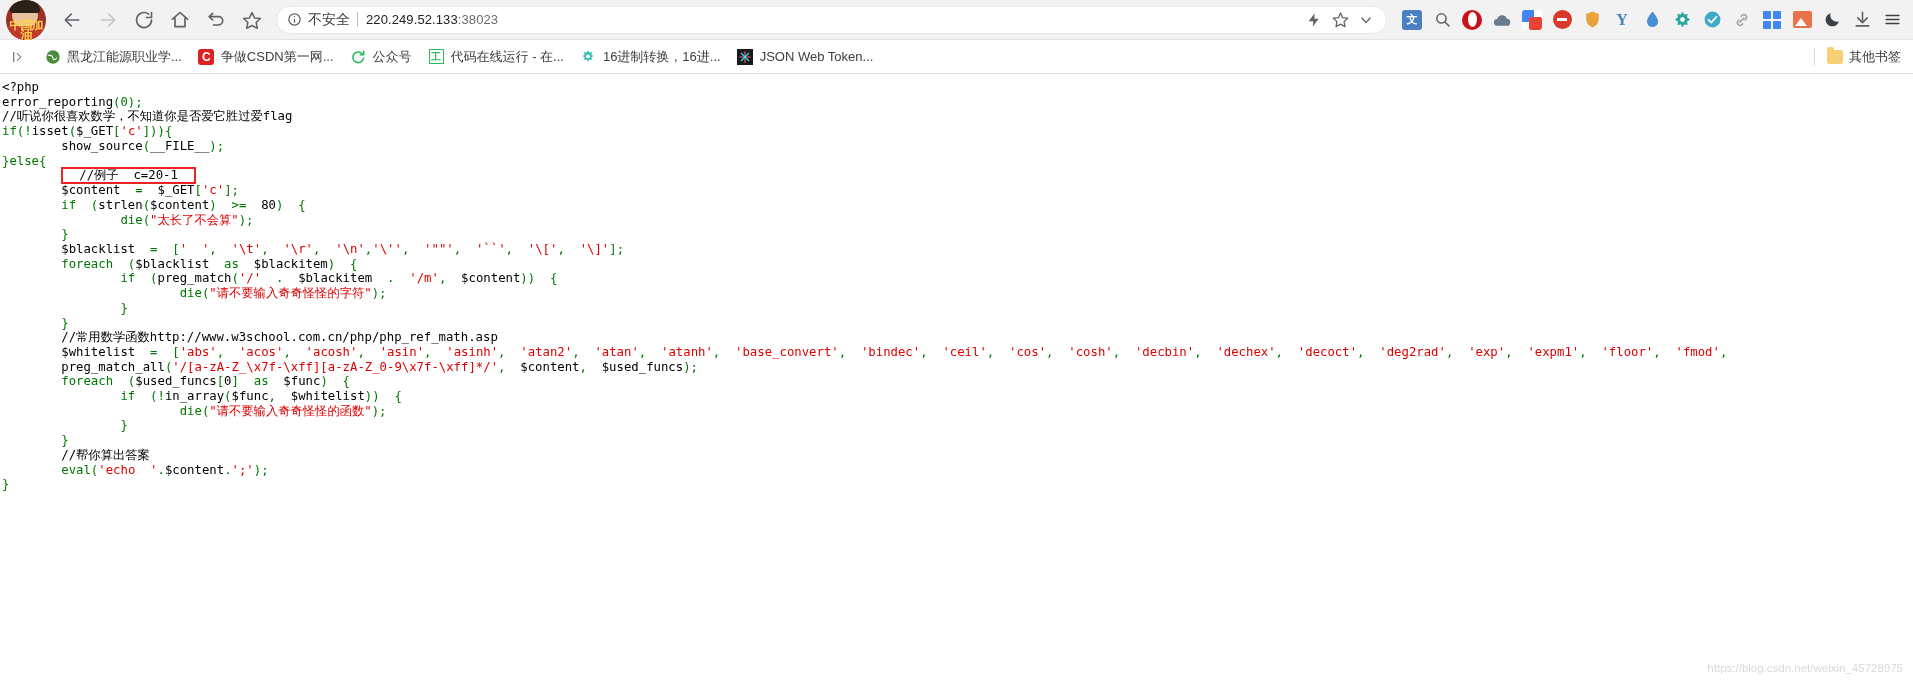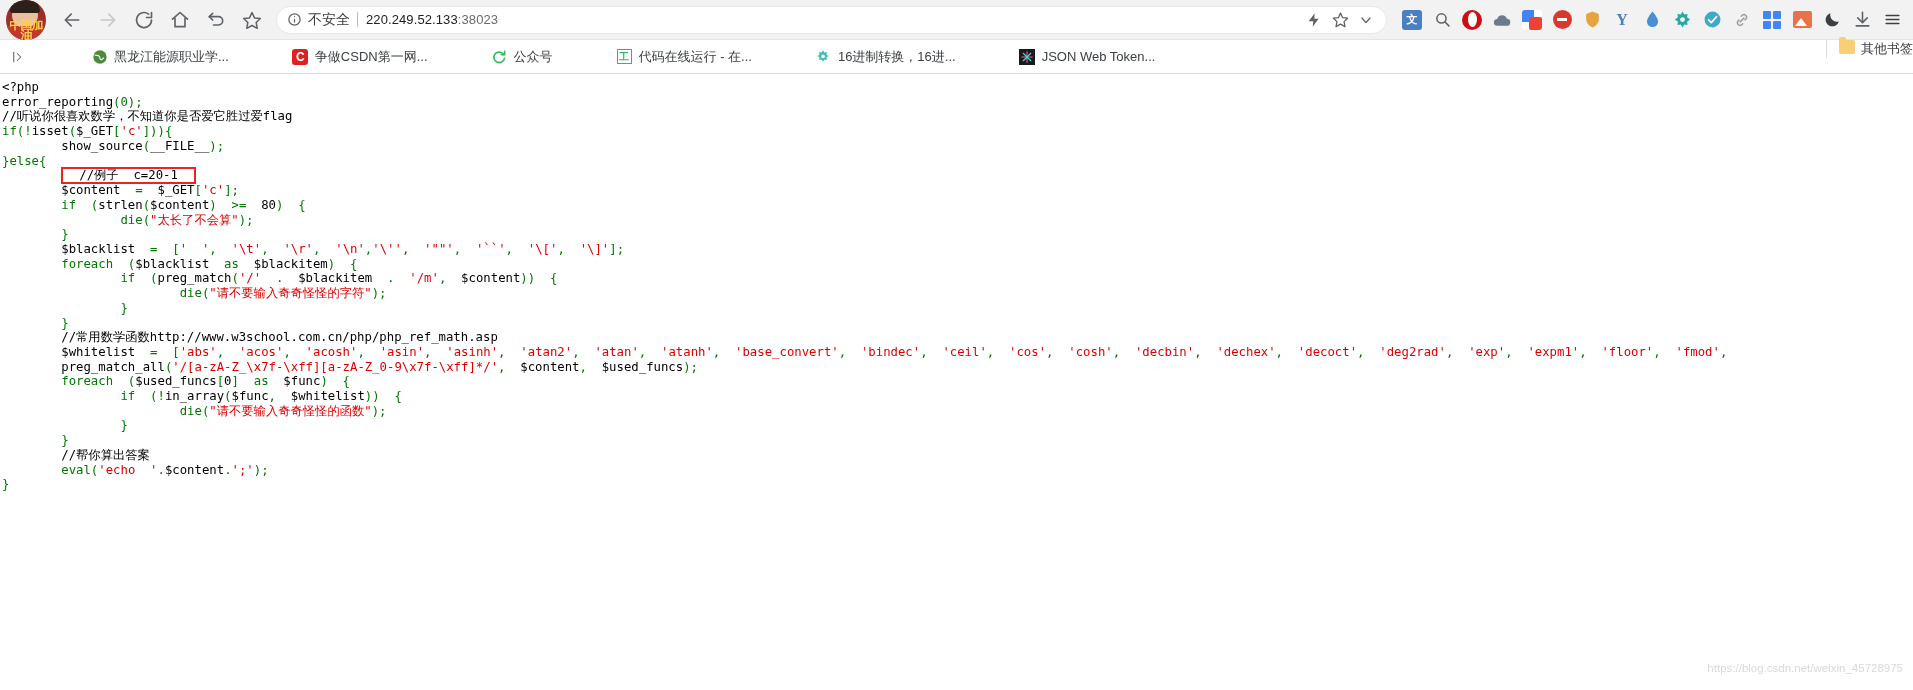--- a/index.html
+++ b/index.html
@@ -150,21 +150,20 @@
   .bookmarks {
     height: 34px;
     flex: 0 0 34px;
     background: #ffffff;
     display: flex;
     align-items: center;
     padding: 0 8px;
     border-bottom: 1px solid #dadce0;
     font-size: 0;
     position: relative;
-    gap: 47px;
   }
   .bm-apps {
     display: flex; align-items: center;
     color: #5f6368;
     margin-right: 10px;
     flex: 0 0 auto;
     padding: 0 3px;
   }
   .bm {
     display: flex;
@@ -187,25 +186,25 @@
   .bm-label {
     font-size: 13px;
     color: #3c4043;
     white-space: nowrap;
     overflow: hidden;
     text-overflow: ellipsis;
     font-family: "Liberation Sans", sans-serif;
   }
   .bm-right {
     position: absolute;
-    right: 0;
+    right: 12px;
     top: 0;
     height: 34px;
     display: flex;
-    align-items: flex-start;
+    align-items: center;
     padding-left: 44px;
   }
   .bm-divider {
     width: 1px; height: 18px;
     background: #dadce0;
     margin-right: 12px;
   }
   .folder-ico {
     width: 16px; height: 14px;
     background: #f7d076;

